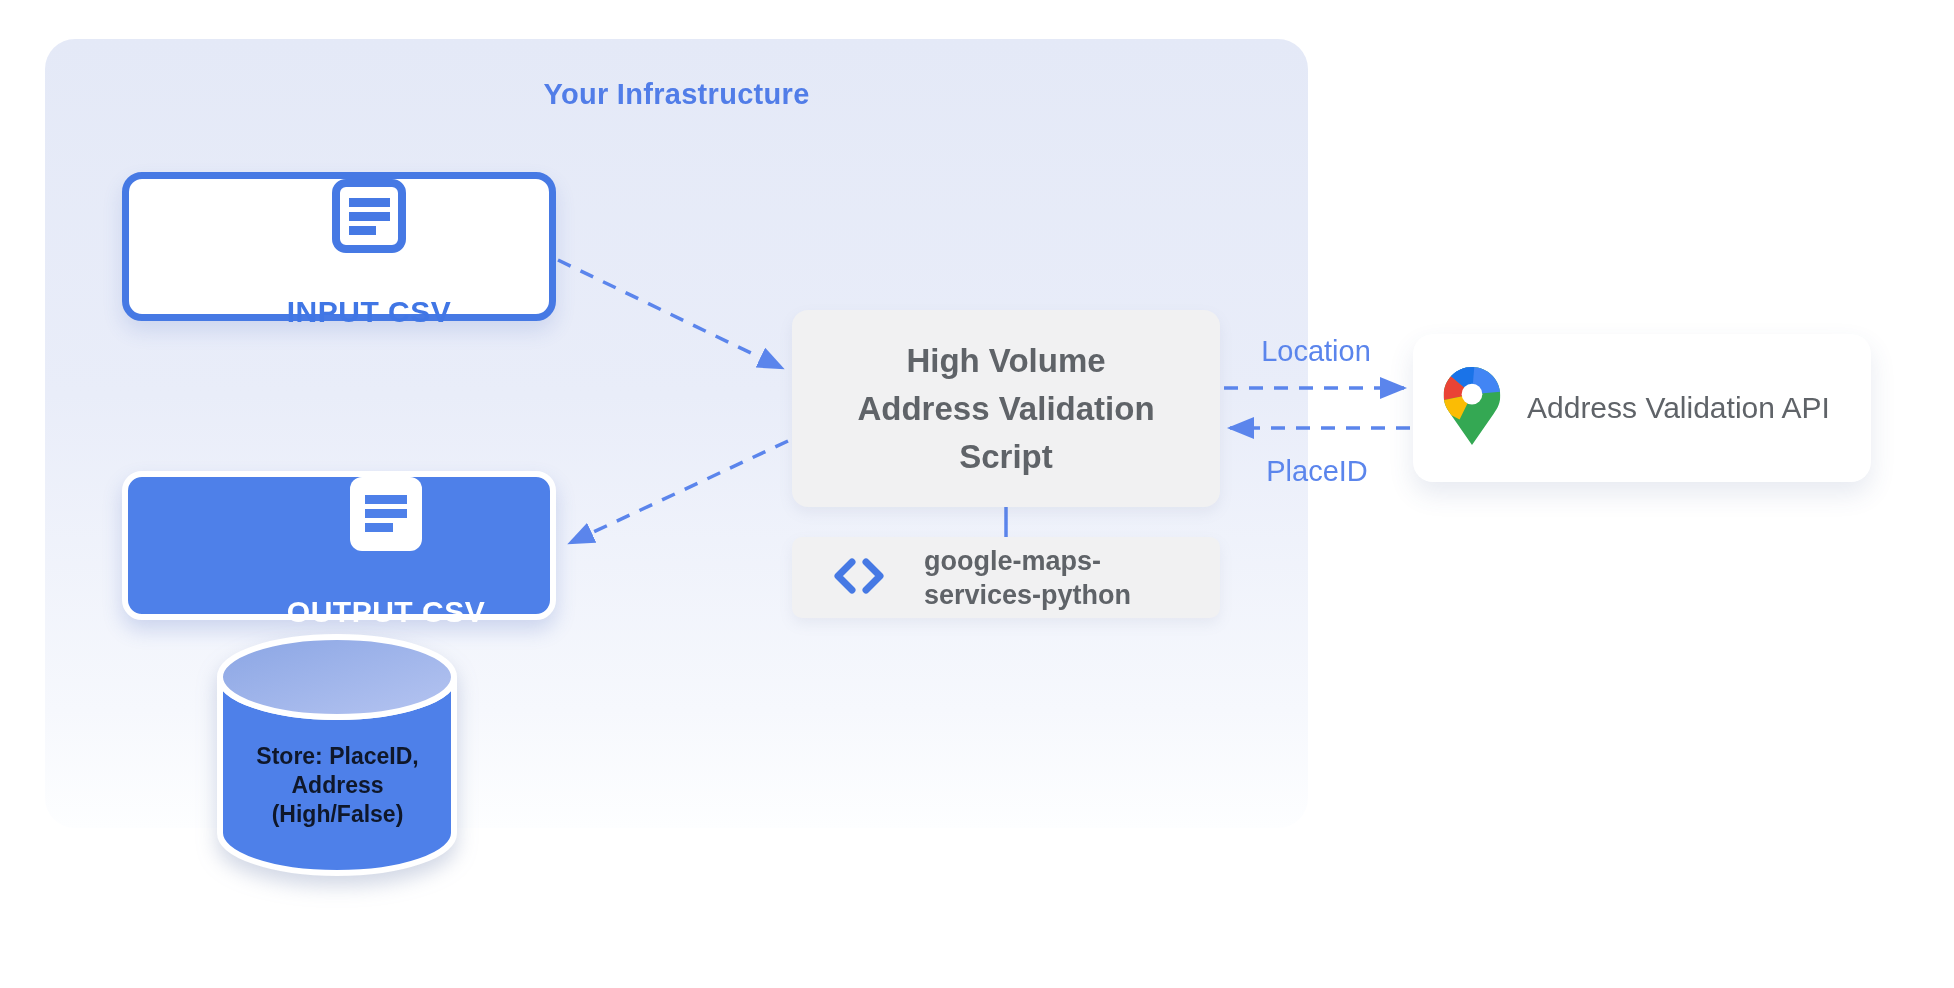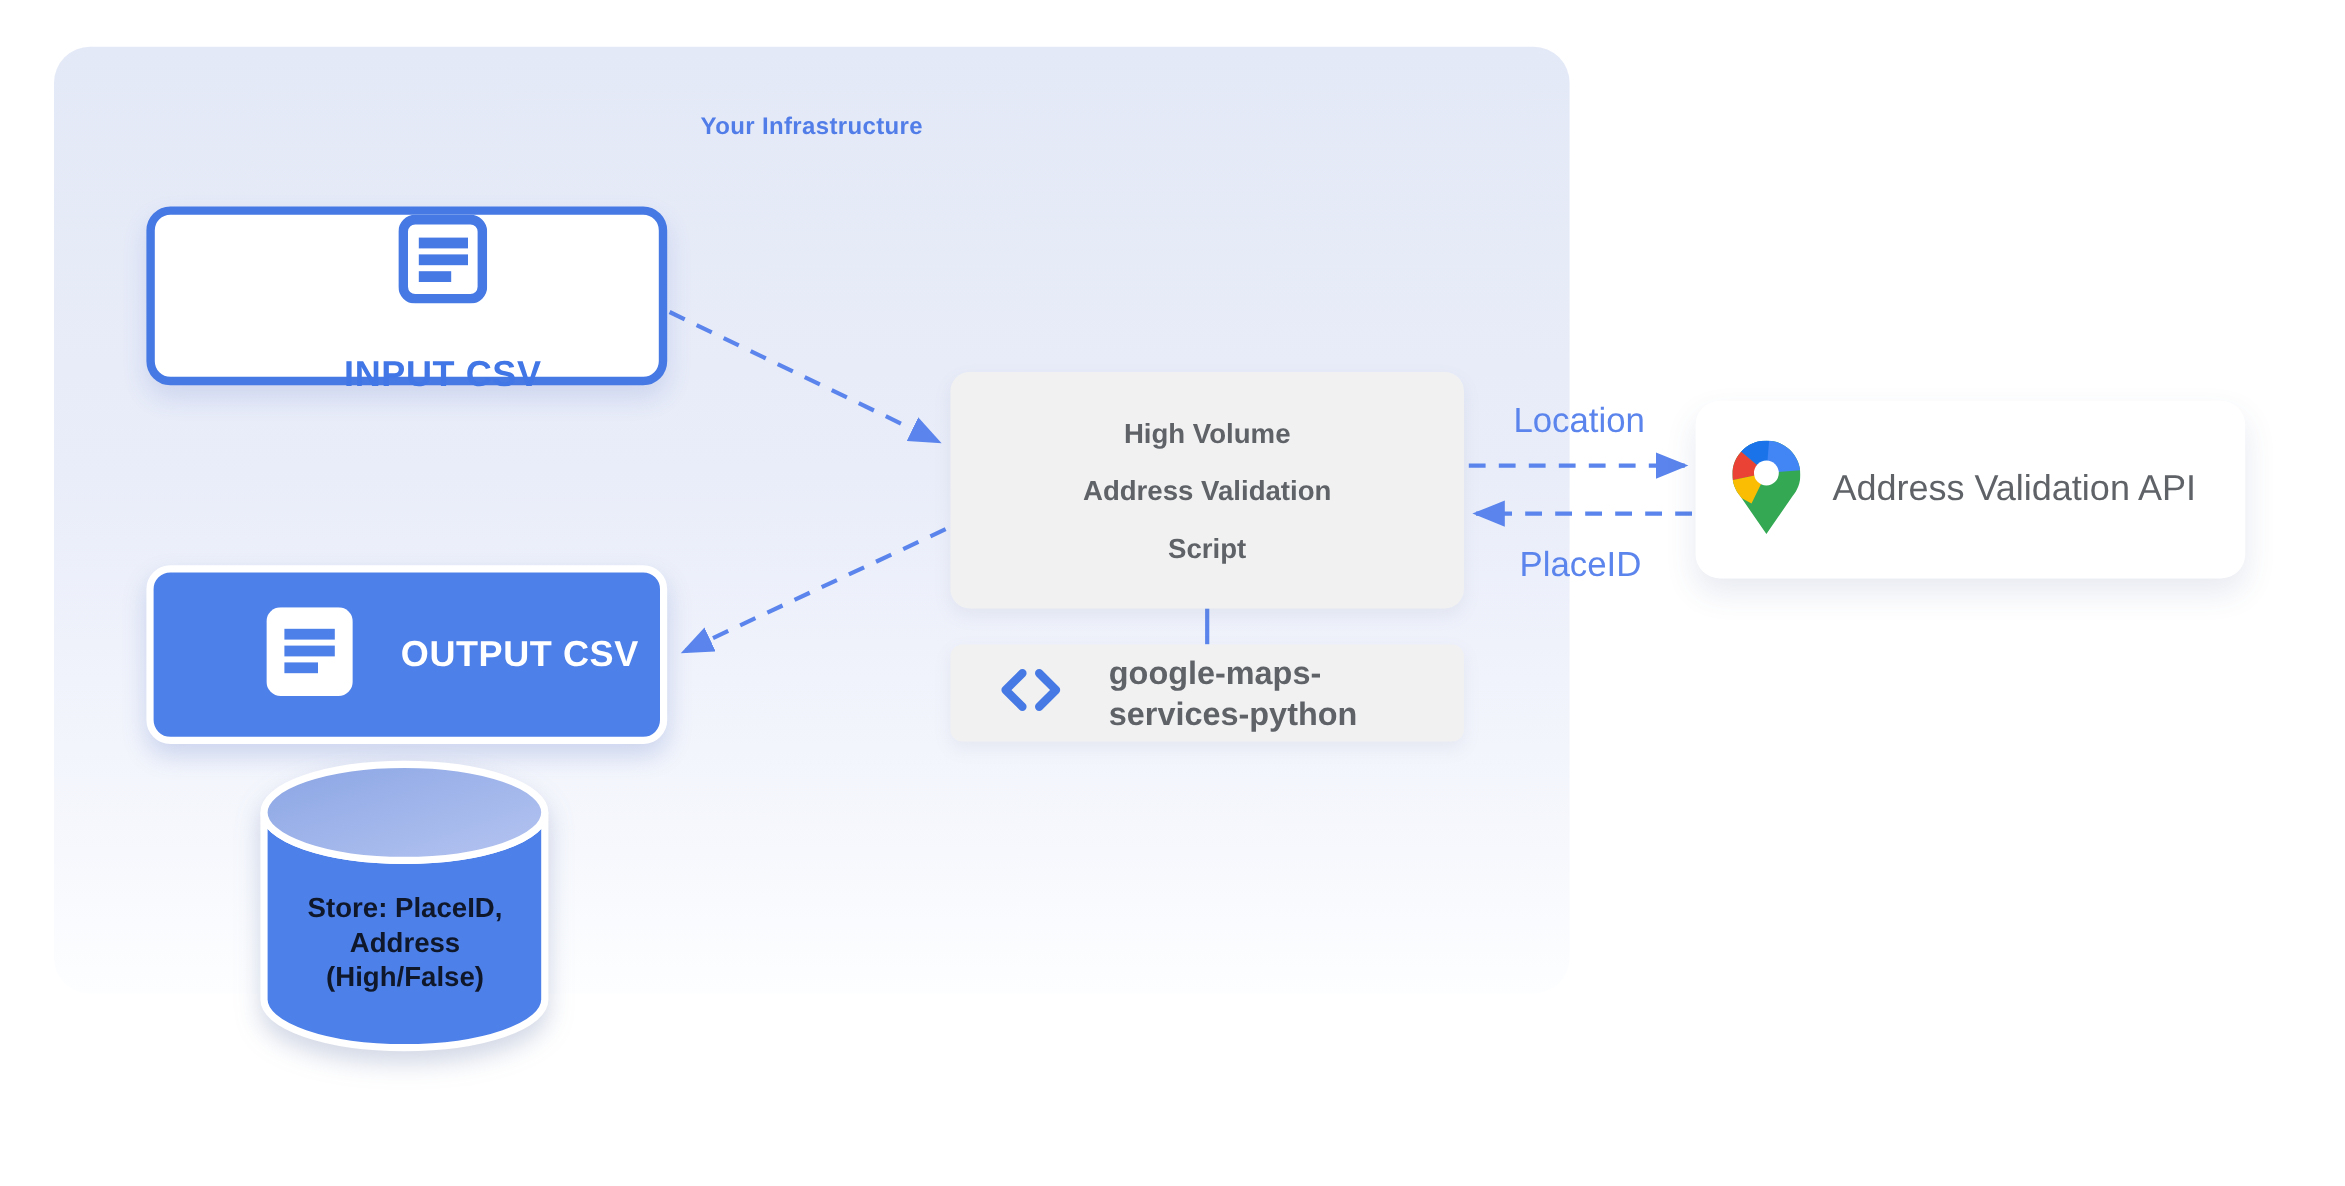--- a/index.html
+++ b/index.html
@@ -7,61 +7,62 @@
   #canvas{position:relative;width:1954px;height:988px;background:#ffffff;overflow:hidden;}
 
   
   .infra{
     position:absolute;left:45px;top:39px;width:1263px;height:789px;
     border-radius:30px;
     background:linear-gradient(180deg,#e4e9f7 0%,#e9edf9 45%,#f6f8fd 85%,#fdfeff 100%);
   }
   .infra-title{
     position:absolute;left:45px;top:78px;width:1263px;
-    text-align:center;font-size:20px;font-weight:700;color:#517de8;letter-spacing:.3px;margin-top:17px;
+    text-align:center;font-size:29px;font-weight:700;color:#517de8;letter-spacing:.3px;
   }
 
   
   .gray-text{color:#5f6368;}
 
   
   .csv-box{
     position:absolute;width:434px;height:149px;border-radius:20px;
     display:flex;align-items:center;box-sizing:border-box;
   }
   .input-box{
     left:122px;top:172px;background:#ffffff;border:7px solid #4679e4;
     padding-left:60px;gap:38px;
     box-shadow:0 10px 20px rgba(70,100,190,.16);
     flex-direction:column;
   }
   .output-box{
     left:122px;top:471px;background:#4e80e9;border:6px solid #ffffff;
     padding-left:94px;gap:40px;
     box-shadow:0 10px 20px rgba(70,100,190,.22);
+    flex-direction:column;
   }
   .csv-label{font-size:30px;font-weight:700;letter-spacing:.5px;}
   .input-box .csv-label{color:#4076e5;}
   .output-box .csv-label{color:#ffffff;}
 
   
   .cyl-wrap{position:absolute;left:205px;top:628px;width:264px;height:252px;
     filter:drop-shadow(0 10px 10px rgba(90,110,160,.28));}
   .cyl-text{
     position:absolute;left:220px;top:742px;width:235px;
     text-align:center;color:#0f172a;font-size:23px;font-weight:700;line-height:29px;
   }
 
   
   .script-box{
     position:absolute;left:792px;top:310px;width:428px;height:197px;border-radius:16px;
     background:#f1f1f2;display:flex;align-items:center;justify-content:center;
     box-shadow:0 6px 14px rgba(120,130,155,.10);
   }
-  .script-text{font-size:23px;line-height:48px;font-weight:700;text-align:center;}
+  .script-text{font-size:33px;line-height:48px;font-weight:700;text-align:center;}
   .lib-box{
     position:absolute;left:792px;top:537px;width:428px;height:81px;border-radius:10px;
     background:#f1f1f2;display:flex;align-items:center;box-sizing:border-box;
     padding-left:41px;gap:39px;
     box-shadow:0 6px 14px rgba(120,130,155,.10);
   }
   .lib-text{font-size:27px;line-height:34px;font-weight:700;text-align:left;}
 
   
   .api-box{

